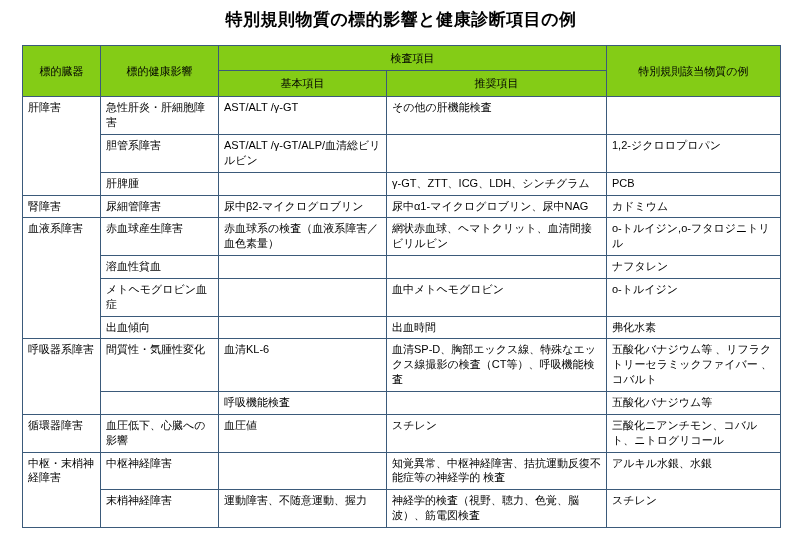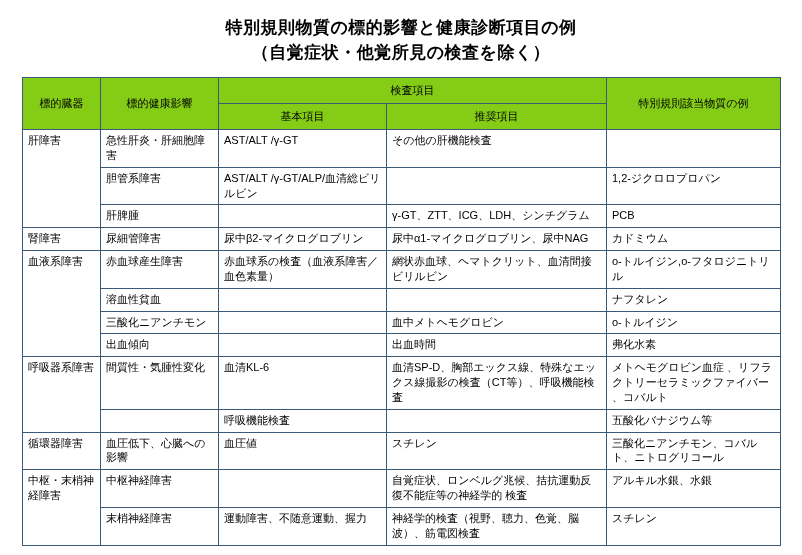--- a/index.html
+++ b/index.html
@@ -12,21 +12,21 @@
     height: 555px;
     font-family: "Liberation Sans", sans-serif;
     color: #000000;
     overflow: hidden;
   }
   .page {
     width: 802px;
     height: 555px;
     position: relative;
     box-sizing: border-box;
-    padding: 10px 22px 0 22px;
+    padding: 2px 22px 0 22px;
   }
   .title-block {
     text-align: center;
     margin: 6px 0 12px 0;
   }
   .title-line {
     font-size: 17px;
     font-weight: bold;
     letter-spacing: 0.5px;
     line-height: 1.45;
@@ -64,21 +64,20 @@
   .c3 { width: 220px; }
   .c4 { width: 174px; }
 </style>
 </head>
 <body>
 
 <div class="page">
 
   <div class="title-block">
     <div class="title-line">特別規則物質の標的影響と健康診断項目の例</div>
-    <div class="title-line">（自覚症状・他覚所見の検査を除く）</div>
   </div>
 
   <table class="main">
     <colgroup>
       <col class="c0">
         <col class="c1">
         <col class="c2">
         <col class="c3">
         <col class="c4">
     </colgroup>
@@ -128,56 +127,56 @@
           <td class="cell">網状赤血球、ヘマトクリット、血清間接ビリルビン</td>
           <td class="cell">o-トルイジン,o-フタロジニトリル</td>
         </tr>
         <tr>
           <td class="cell">溶血性貧血</td>
           <td class="cell"></td>
           <td class="cell"></td>
           <td class="cell">ナフタレン</td>
         </tr>
         <tr>
-          <td class="cell">三酸化ニアンチモン</td>
+          <td class="cell">メトヘモグロビン血症</td>
           <td class="cell"></td>
           <td class="cell">血中メトヘモグロビン</td>
           <td class="cell">o-トルイジン</td>
         </tr>
         <tr>
           <td class="cell">出血傾向</td>
           <td class="cell"></td>
           <td class="cell">出血時間</td>
           <td class="cell">弗化水素</td>
         </tr>
         <tr>
           <td class="organ" rowspan="2">呼吸器系障害</td>
           <td class="cell">間質性・気腫性変化</td>
           <td class="cell">血清KL-6</td>
           <td class="cell">血清SP-D、胸部エックス線、特殊なエックス線撮影の検査（CT等）、呼吸機能検査</td>
-          <td class="cell">メトヘモグロビン血症 、リフラクトリーセラミックファイバー 、コバルト</td>
+          <td class="cell">五酸化バナジウム等 、リフラクトリーセラミックファイバー 、コバルト</td>
         </tr>
         <tr>
           <td class="cell"></td>
           <td class="cell">呼吸機能検査</td>
           <td class="cell"></td>
           <td class="cell">五酸化バナジウム等</td>
         </tr>
         <tr>
           <td class="organ" rowspan="1">循環器障害</td>
           <td class="cell">血圧低下、心臓への影響</td>
           <td class="cell">血圧値</td>
           <td class="cell">スチレン</td>
           <td class="cell">三酸化ニアンチモン、コバルト、ニトログリコール</td>
         </tr>
         <tr>
           <td class="organ" rowspan="3">中枢・末梢神経障害</td>
           <td class="cell">中枢神経障害</td>
           <td class="cell"></td>
-          <td class="cell">自覚症状、ロンベルグ兆候、拮抗運動反復不能症等の神経学的 検査</td>
+          <td class="cell">知覚異常、中枢神経障害、拮抗運動反復不能症等の神経学的 検査</td>
           <td class="cell">アルキル水銀、水銀</td>
         </tr>
         <tr>
           <td class="cell">末梢神経障害</td>
           <td class="cell">運動障害、不随意運動、握力</td>
           <td class="cell">神経学的検査（視野、聴力、色覚、脳波）、筋電図検査</td>
           <td class="cell">スチレン</td>
         </tr>
       </tbody>
   </table>

